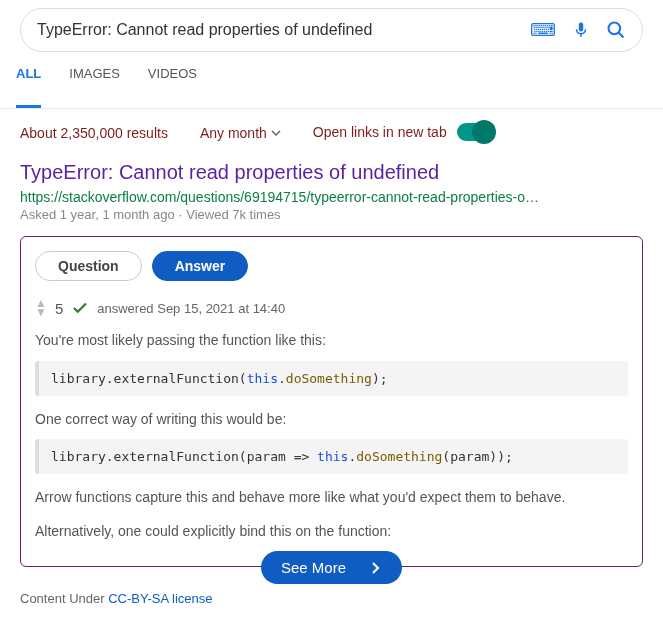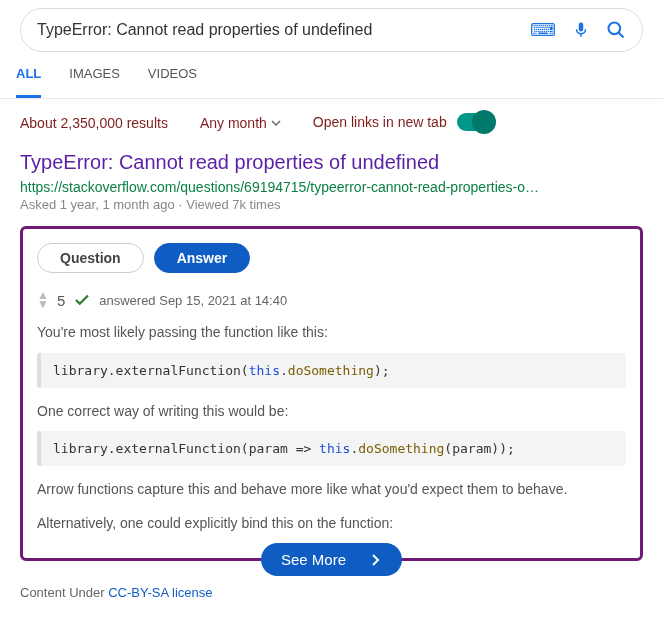--- a/index.html
+++ b/index.html
@@ -4,35 +4,35 @@
 <style>
   * { box-sizing: border-box; margin: 0; padding: 0; }
   body { font-family: Arial, Helvetica, sans-serif; font-size: 14px; color: #444; width: 663px; background: #fff; }
   
   .search-bar { margin: 8px 20px 0 20px; border: 1px solid #ddd; border-radius: 24px; display: flex; align-items: center; padding: 8px 16px; height: 44px; }
   .search-input { flex: 1; border: none; outline: none; font-size: 16px; color: #333; }
   .search-icons { display: flex; gap: 16px; align-items: center; }
   .search-icons span, .search-icons svg { color: #1a73e8; cursor: pointer; }
   
   .tabs { display: flex; gap: 28px; padding: 14px 0 0 16px; border-bottom: 1px solid #e8e8e8; font-size: 13px; color: #555; }
-  .tab { padding-bottom: 14px; cursor: pointer; }
+  .tab { padding-bottom: 24px; cursor: pointer; }
   .tab.active { color: #1a73e8; border-bottom: 3px solid #1a73e8; font-weight: 600; }
   
   .meta-row { display: flex; align-items: flex-end; gap: 32px; padding: 14px 20px; color: #7f1d1d; font-size: 14px; }
   .anytime { display: flex; align-items: center; gap: 4px; cursor: pointer; }
   .toggle-wrap { display: flex; align-items: center; gap: 10px; }
   .toggle { width: 36px; height: 18px; background: #009688; border-radius: 10px; position: relative; cursor: pointer; }
   .toggle-knob { position: absolute; right: -3px; top: -3px; width: 24px; height: 24px; background: #00796b; border-radius: 50%; }
   
   .result { padding: 6px 20px 0 20px; }
   .result-title { color: #5a1fa5; font-size: 20px; text-decoration: none; }
   .result-url { color: #0b8043; font-size: 14px; white-space: nowrap; overflow: hidden; text-overflow: ellipsis; margin-top: 5px; }
   .result-meta { color: #888; font-size: 13px; margin-top: 2px; }
   
-  .answer-card { margin: 14px 20px 0 20px; border: 3px solid #701a75; border-radius: 6px; padding: 14px 14px 0 14px; position: relative; }
+  .answer-card { margin: 14px 20px 0 20px; border: 1px solid #701a75; border-radius: 6px; padding: 14px 14px 0 14px; position: relative; }
   .pill-row { display: flex; gap: 10px; }
   .pill { border-radius: 18px; padding: 6px 22px; font-size: 14px; font-weight: 600; cursor: pointer; }
   .pill-q { border: 1px solid #ccc; background: #fff; color: #444; }
   .pill-a { background: #0f5cc2; color: #fff; border: 1px solid #0f5cc2; }
   
   .vote-row { display: flex; align-items: center; gap: 8px; margin-top: 18px; color: #666; font-size: 13px; }
   .vote-arrows { color: #bbb; font-size: 12px; line-height: 9px; }
   .vote-count { font-size: 15px; color: #555; font-weight: 500; }
   .check { color: #2e7d32; }
   

